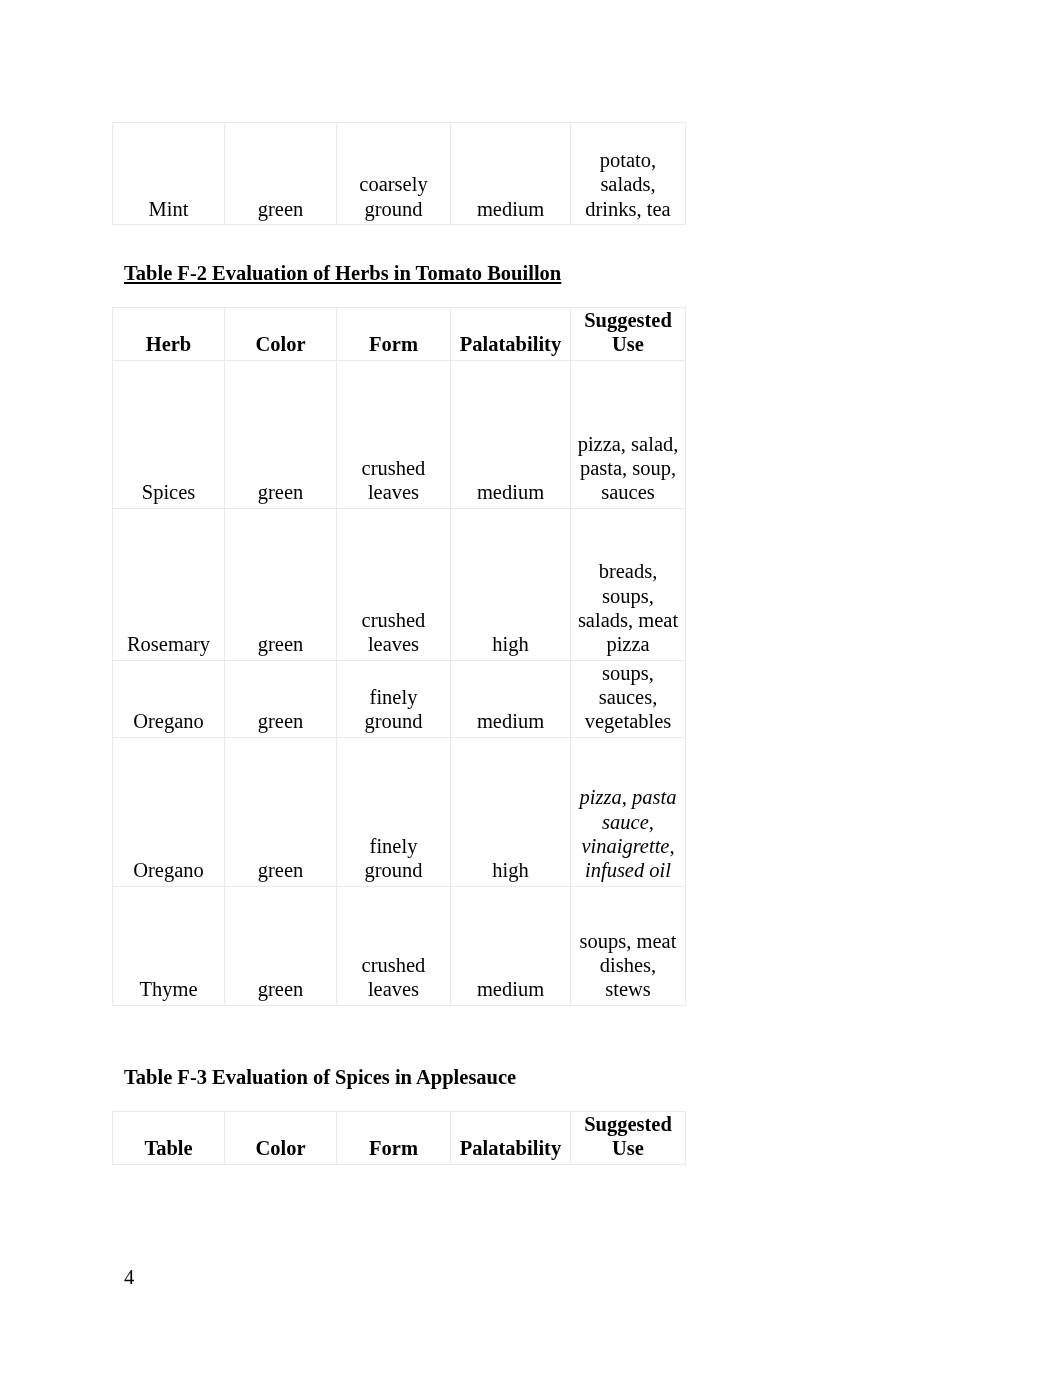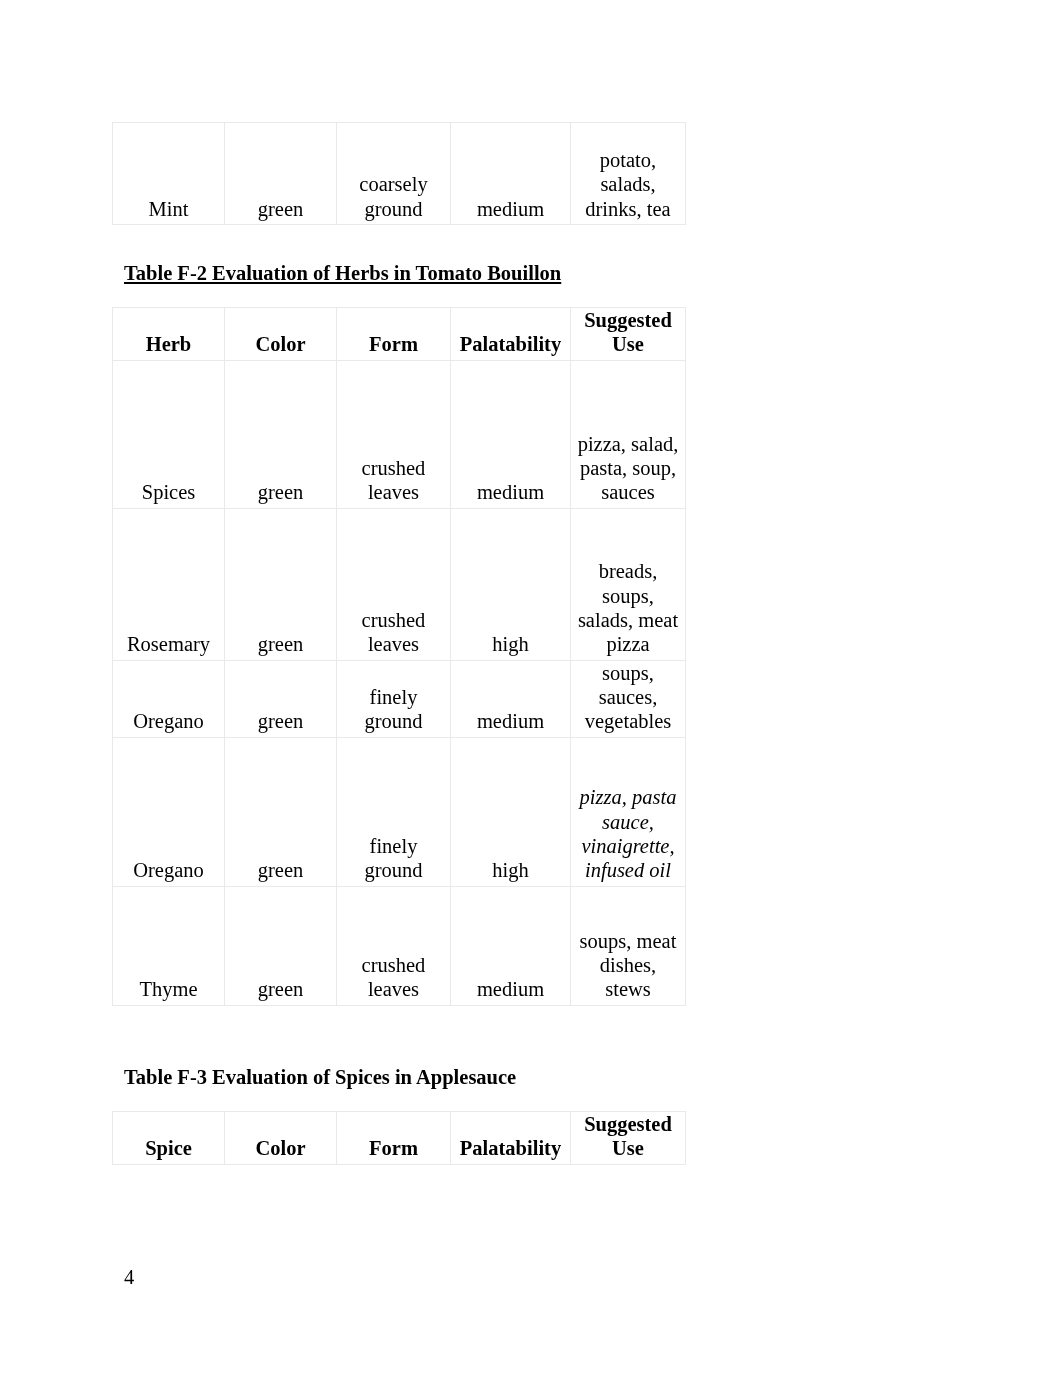--- a/index.html
+++ b/index.html
@@ -188,21 +188,21 @@
   <table class="doc-table" id="table-spices">
     <colgroup>
       <col class="c1">
         <col class="c2">
         <col class="c3">
         <col class="c4">
         <col class="c5">
     </colgroup>
     <thead>
       <tr class="row-head-sp">
-        <th>Spice</th>
+        <th>Table</th>
         <th>Color</th>
         <th>Form</th>
         <th>Palatability</th>
         <th>Suggested Use</th>
       </tr>
     </thead>
   </table>
 
   <div class="page-number">4</div>
 

